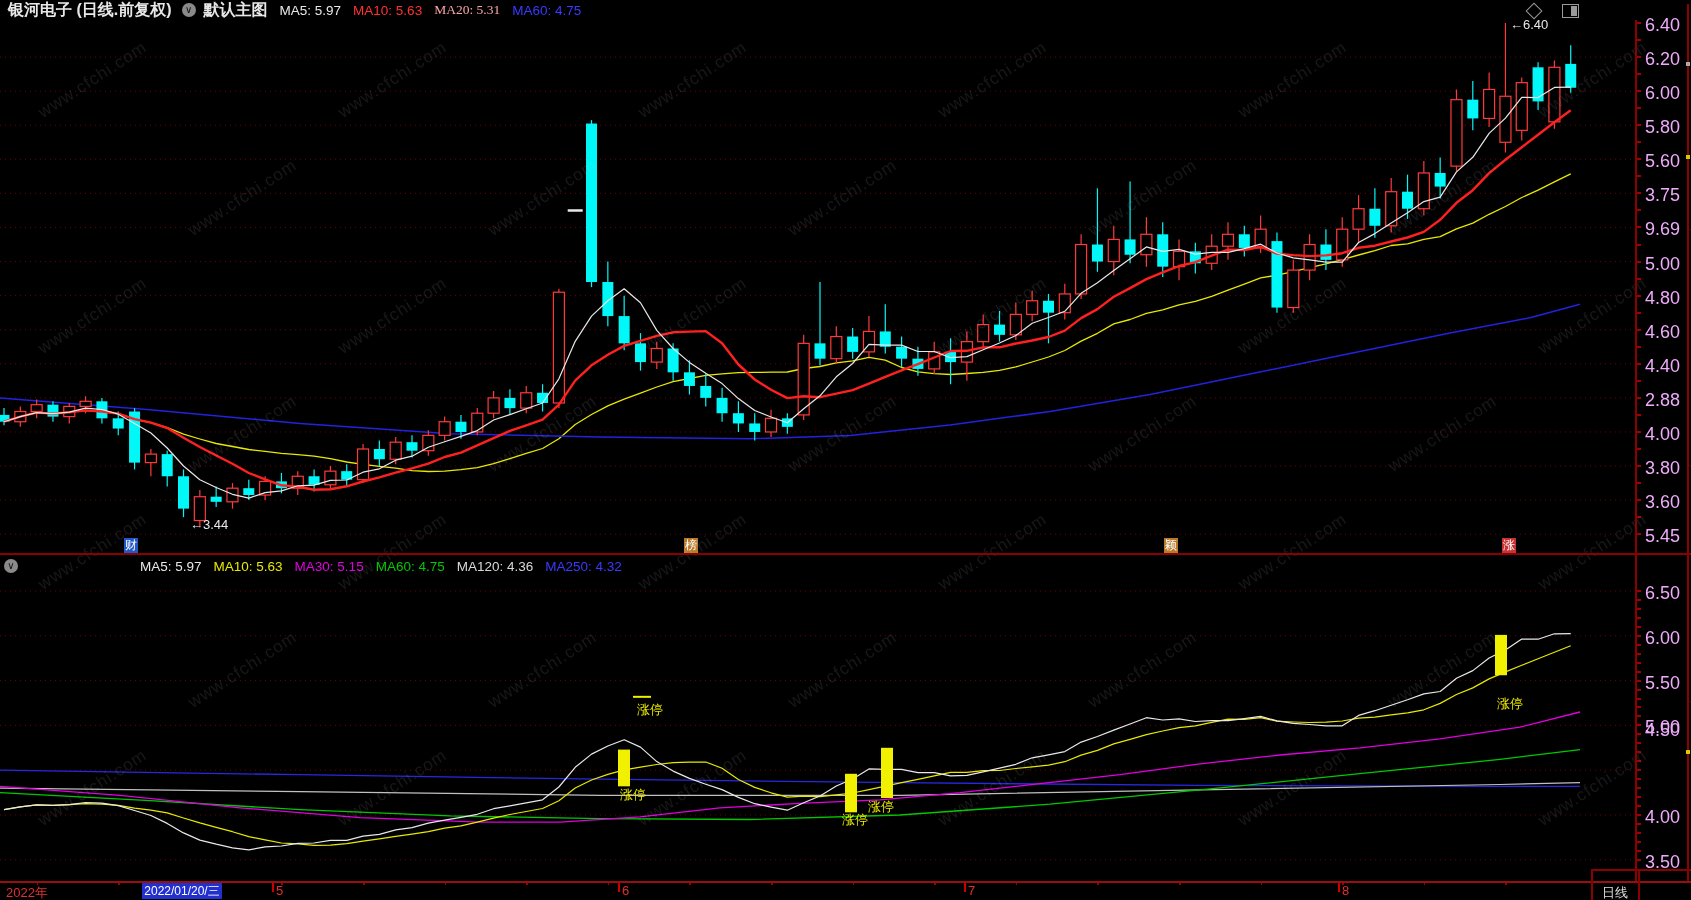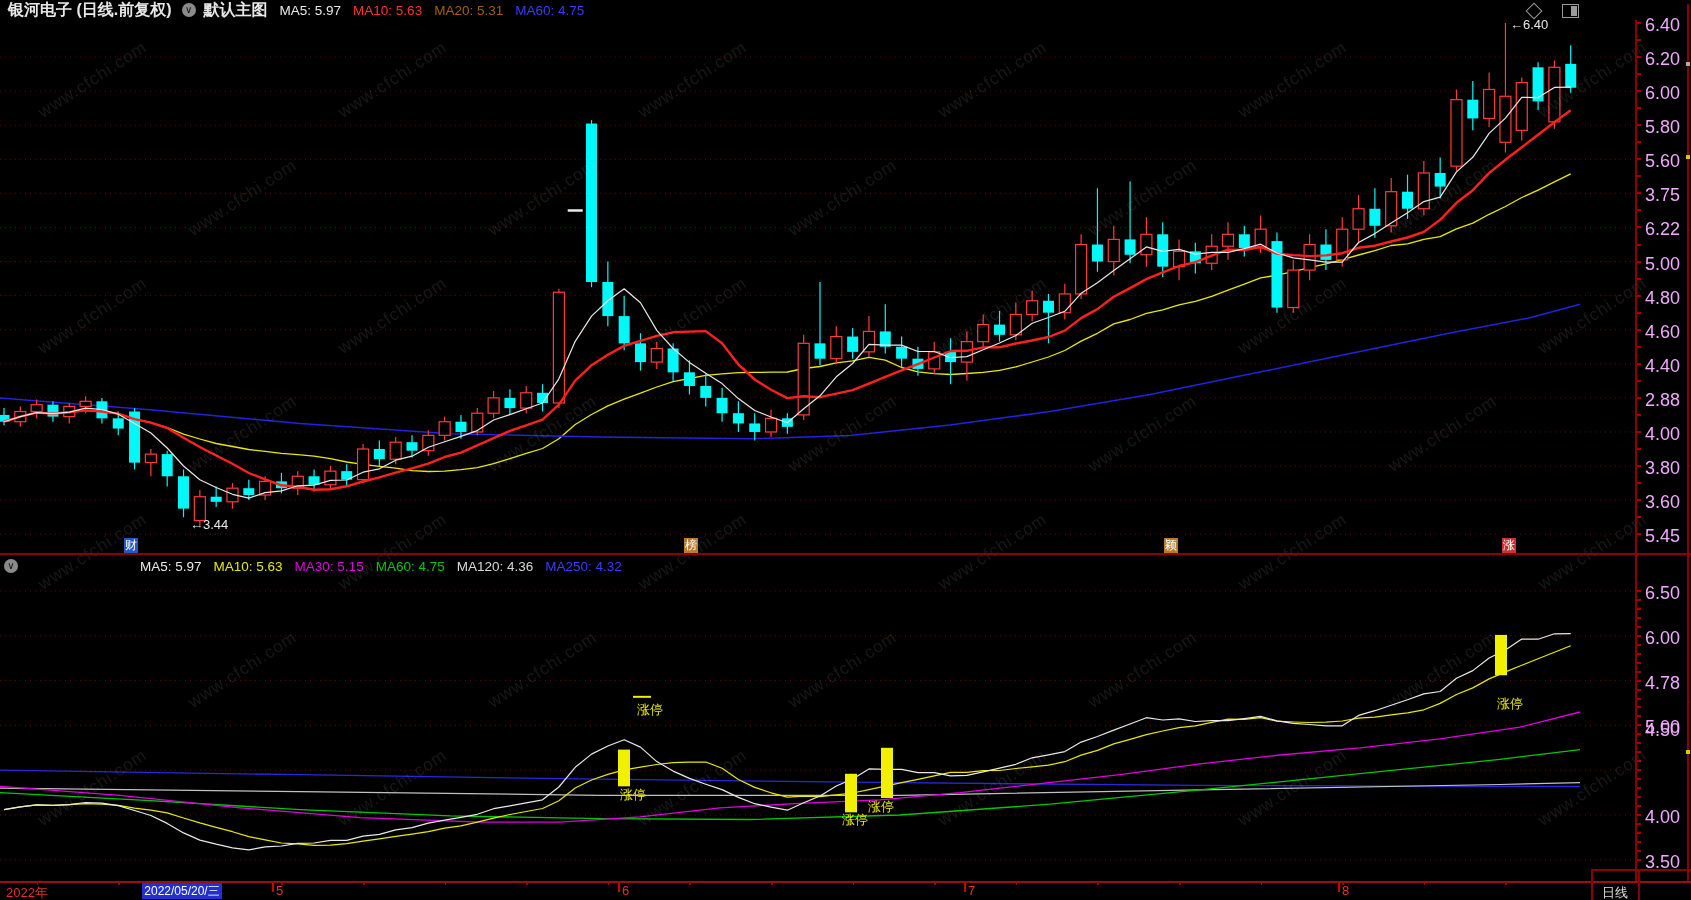--- a/index.html
+++ b/index.html
@@ -37,21 +37,21 @@
 <body>
 
 <div id="app">
 
   <div class="titlebar">
     <span class="t">银河电子 (日线.前复权)</span>
     <span class="circle-icon">∨</span>
     <span class="t">默认主图</span>
     <span class="ma-item" style="color: rgb(232, 232, 232);">MA5: 5.97</span>
     <span class="ma-item" style="color: rgb(255, 50, 50);">MA10: 5.63</span>
-    <span class="ma-item" style="color: #a16207;">MA20: 5.31</span>
+    <span class="ma-item" style="color: #fca5a5; font-family: Liberation Serif, serif;">MA20: 5.31</span>
     <span class="ma-item" style="color: rgb(58, 58, 255);">MA60: 4.75</span>
   </div>
   <div class="diamond-icon"></div>
   <div class="layout-icon">
       <span></span>
     </div>
 
   <svg id="main-svg" style="top:20px" width="1691" height="536" viewBox="0 0 1691 536">
       <line x1="0" x2="1633" y1="37.080000000000034" y2="37.080000000000034" stroke="#6e0000" stroke-width="1" stroke-dasharray="1 4"></line>
       <line x1="0" x2="1633" y1="71.16000000000007" y2="71.16000000000007" stroke="#6e0000" stroke-width="1" stroke-dasharray="1 4"></line>
@@ -304,21 +304,21 @@
       <text x="1497" y="130.832" fill="#f0f000" font-size="13px" font-family="Liberation Sans, DejaVu Sans, sans-serif">涨停</text>
     </svg>
 
   <div class="overlay" id="overlay">
       <div class="axis-label" style="left: 1645px; top: 15px;">6.40</div>
       <div class="axis-label" style="left: 1645px; top: 49.08px;">6.20</div>
       <div class="axis-label" style="left: 1645px; top: 83.16px;">6.00</div>
       <div class="axis-label" style="left: 1645px; top: 117.24px;">5.80</div>
       <div class="axis-label" style="left: 1645px; top: 151.32px;">5.60</div>
       <div class="axis-label" style="left: 1645px; top: 185.4px;">3.75</div>
-      <div class="axis-label" style="left: 1645px; top: 219.48px;">6.22</div>
+      <div class="axis-label" style="left: 1645px; top: 219.48px;">9.69</div>
       <div class="axis-label" style="left: 1645px; top: 253.56px;">5.00</div>
       <div class="axis-label" style="left: 1645px; top: 287.64px;">4.80</div>
       <div class="axis-label" style="left: 1645px; top: 321.72px;">4.60</div>
       <div class="axis-label" style="left: 1645px; top: 355.8px;">4.40</div>
       <div class="axis-label" style="left: 1645px; top: 389.88px;">2.88</div>
       <div class="axis-label" style="left: 1645px; top: 423.96px;">4.00</div>
       <div class="axis-label" style="left: 1645px; top: 458.04px;">3.80</div>
       <div class="axis-label" style="left: 1645px; top: 492.12px;">3.60</div>
       <div class="axis-label" style="left: 1645px; top: 526.2px;">5.45</div>
       <div class="tick" style="left: 1636px; top: 533.2px; width: 5px; height: 2px;"></div>
@@ -347,21 +347,21 @@
       <div class="tick" style="left: 1636px; top: 141.28px; width: 5px; height: 2px;"></div>
       <div class="tick" style="left: 1636px; top: 124.24px; width: 5px; height: 2px;"></div>
       <div class="tick" style="left: 1636px; top: 107.2px; width: 5px; height: 2px;"></div>
       <div class="tick" style="left: 1636px; top: 90.16px; width: 5px; height: 2px;"></div>
       <div class="tick" style="left: 1636px; top: 73.12px; width: 5px; height: 2px;"></div>
       <div class="tick" style="left: 1636px; top: 56.08px; width: 5px; height: 2px;"></div>
       <div class="tick" style="left: 1636px; top: 39.04px; width: 5px; height: 2px;"></div>
       <div class="tick" style="left: 1636px; top: 22px; width: 5px; height: 2px;"></div>
       <div class="axis-label" style="left: 1645px; top: 583px;">6.50</div>
       <div class="axis-label" style="left: 1645px; top: 627.8px;">6.00</div>
-      <div class="axis-label" style="left: 1645px; top: 672.6px;">4.78</div>
+      <div class="axis-label" style="left: 1645px; top: 672.6px;">5.50</div>
       <div class="axis-label" style="left: 1645px; top: 717.4px;">5.00</div>
       <div class="axis-label" style="left: 1645px; top: 720px;">4.50</div>
       <div class="axis-label" style="left: 1645px; top: 807px;">4.00</div>
       <div class="axis-label" style="left: 1645px; top: 851.8px;">3.50</div>
       <div class="tick" style="left: 1636px; top: 858.8px; width: 5px; height: 2px;"></div>
       <div class="tick" style="left: 1636px; top: 849.84px; width: 5px; height: 2px;"></div>
       <div class="tick" style="left: 1636px; top: 840.88px; width: 5px; height: 2px;"></div>
       <div class="tick" style="left: 1636px; top: 831.92px; width: 5px; height: 2px;"></div>
       <div class="tick" style="left: 1636px; top: 822.96px; width: 5px; height: 2px;"></div>
       <div class="tick" style="left: 1636px; top: 814px; width: 5px; height: 2px;"></div>
@@ -473,15 +473,15 @@
   <div class="vline" style="left:1591px;top:869px;height:31px;"></div>
   <div class="vline" style="left:1638px;top:869px;height:31px;"></div>
   <div class="edge-mark" style="top:62px;height:4px;background:#aaa;"></div>
   <div class="edge-mark" style="top:155px;height:4px;background:#cfcf00;"></div>
   <div class="edge-mark" style="top:750px;height:4px;background:#cfcf00;"></div>
 
   <div class="annot" style="left:1510px;top:17px;">←6.40</div>
   <div class="annot" style="left:190px;top:517px;">←3.44</div>
 
   <div class="year-label">2022年</div>
-  <div class="date-box">2022/05/20/三</div>
+  <div class="date-box">2022/01/20/三</div>
   <div class="period-label">日线</div>
 </div>
 
 </body></html>

